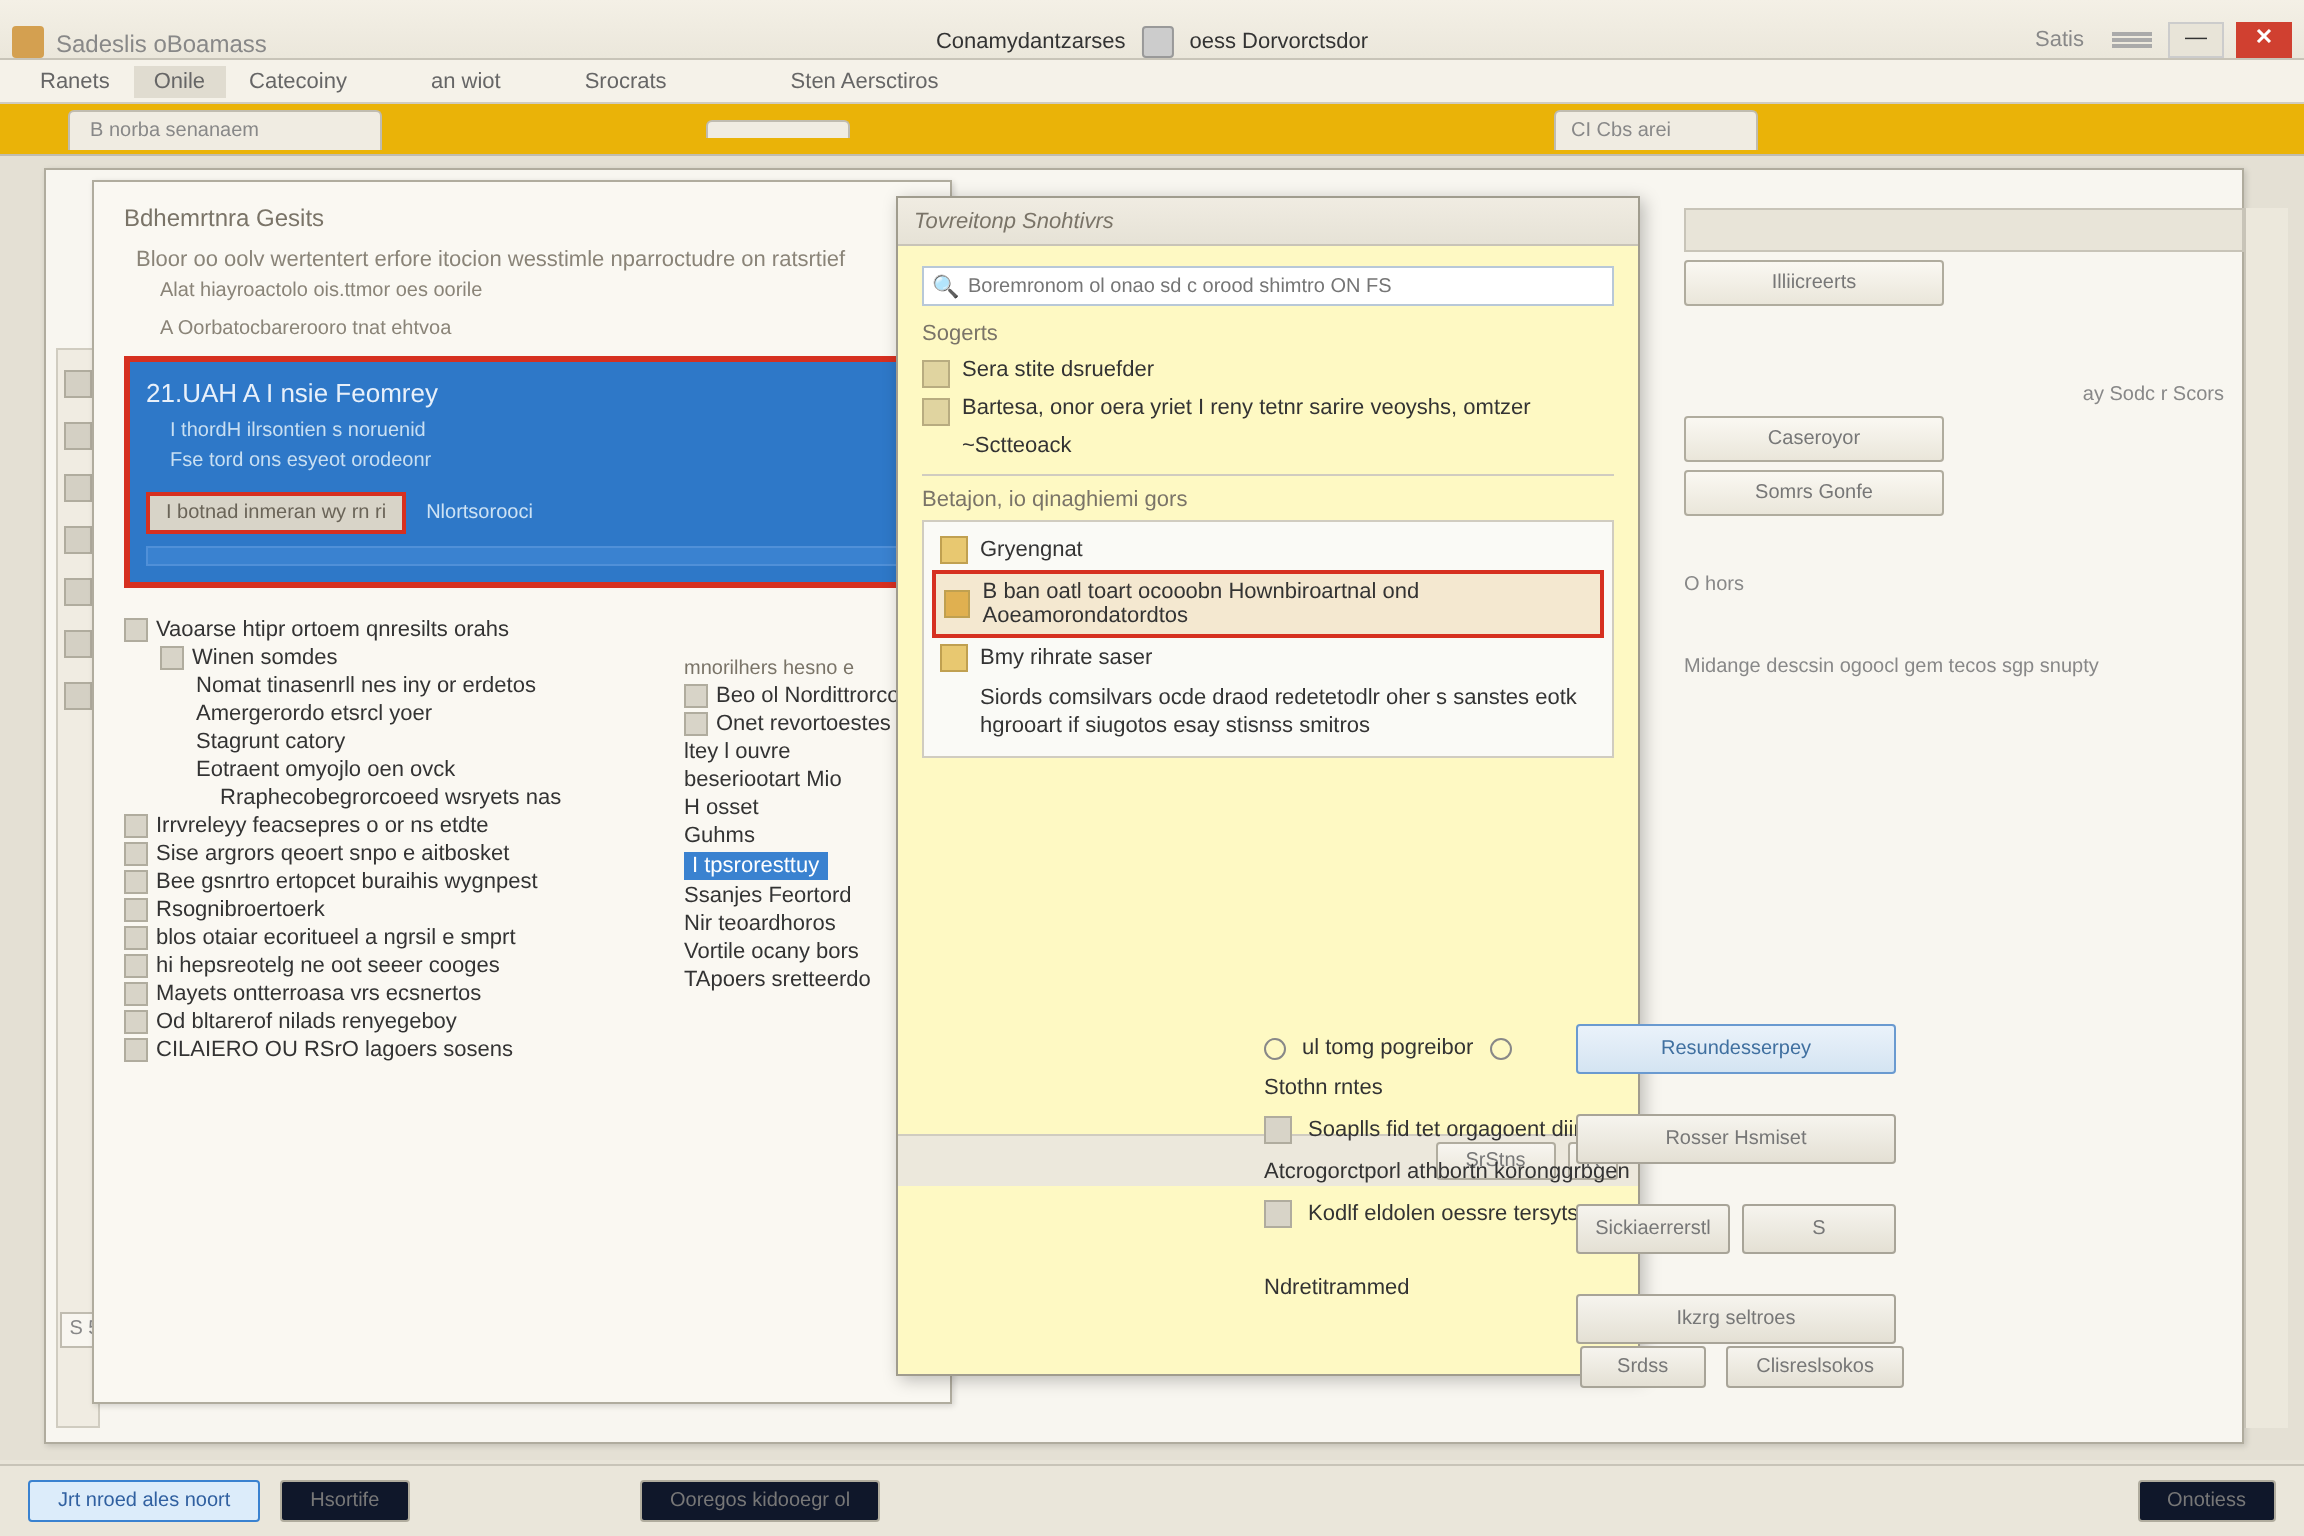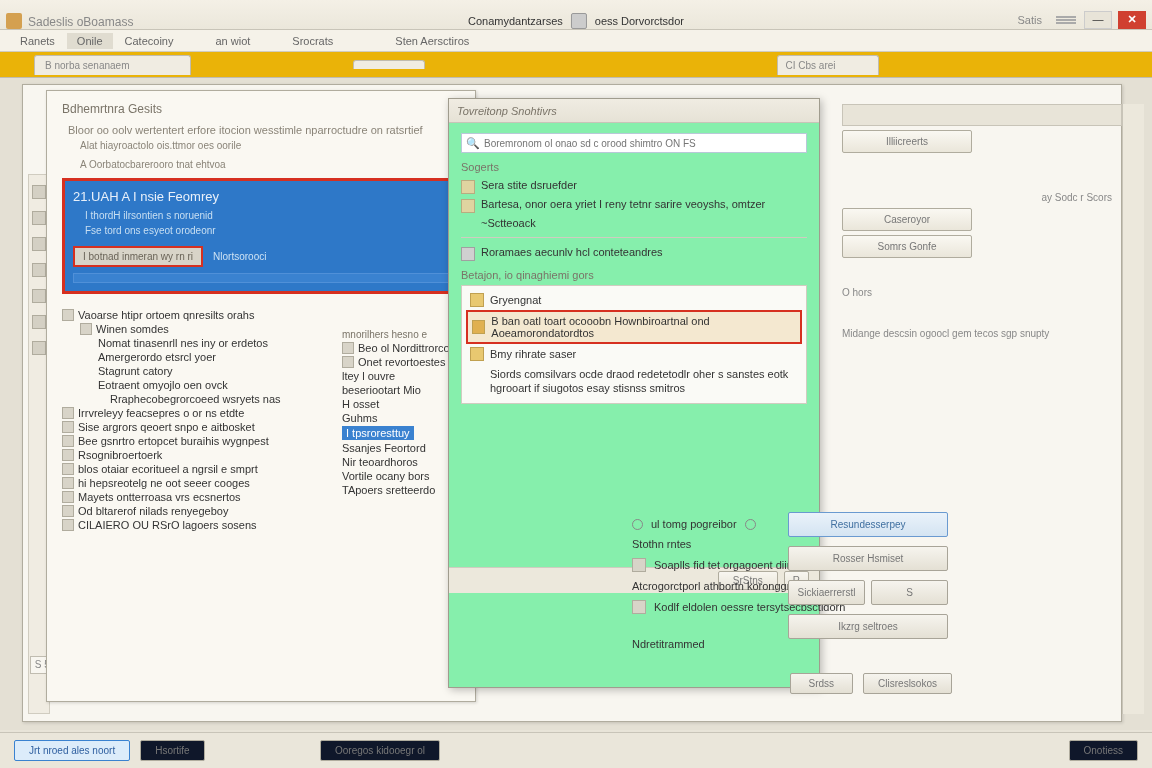--- a/index.html
+++ b/index.html
@@ -38,21 +38,21 @@
 .bb-bar{height:10px;background:#3a82d0;margin-top:6px;border:1px solid #5090d8}
 .tree{margin-top:14px}
 .tr{display:flex;align-items:center;gap:4px;padding:1px 0;color:#7a7468;font-size:10px}
 .tr .ic{width:12px;height:12px;background:#d8d4c8;border:1px solid #b0ac9e;flex-shrink:0}
 .tr.i1{padding-left:18px}
 .tr.i2{padding-left:36px}
 .tr.i3{padding-left:48px}
 .midcol{position:absolute;left:342px;top:250px;width:120px}
 .midcol .tr{font-size:10px}
 .midhl{background:#3a82d0;color:#fff;padding:1px 4px}
-.dialog{position:absolute;left:448px;top:20px;width:372px;height:590px;background:#86efac;border:1px solid #a09c8e;box-shadow:2px 2px 8px rgba(0,0,0,.25)}
+.dialog{position:absolute;left:448px;top:20px;width:372px;height:590px;background:#fef9c3;border:1px solid #a09c8e;box-shadow:2px 2px 8px rgba(0,0,0,.25)}
 .dlg-title{height:24px;background:linear-gradient(#f0ece2,#e6e2d6);border-bottom:1px solid #c8c4b8;display:flex;align-items:center;padding:0 8px;color:#7a7468;font-style:italic;font-size:11px}
 .dlg-body{padding:10px 12px}
 .dlg-search{display:flex;gap:4px;margin-bottom:8px}
 .sbox{flex:1;border:1px solid #b8c8d8;background:#fff;height:20px;display:flex;align-items:center}
 .sbox .mag{width:22px;text-align:center;color:#6090c0;font-size:11px}
 .sbox input{border:none;flex:1;font-size:10px;color:#888;outline:none;background:transparent}
 .sect{color:#7a7468;font-size:11px;margin:6px 0 4px}
 .ditem{display:flex;align-items:flex-start;gap:6px;padding:2px 0;color:#7a7468;font-size:10px}
 .ditem .ic{width:14px;height:14px;background:#e0d4a0;border:1px solid #b8ac80;flex-shrink:0;margin-top:1px}
 .ditem .ic.g{background:#d0d0d0;border-color:#a0a0a0}
@@ -66,21 +66,21 @@
 .dlg-foot{position:absolute;bottom:94px;left:0;right:0;height:26px;border-top:1px solid #d0ccc0;background:#ece8dc;display:flex;align-items:center;justify-content:flex-end;gap:6px;padding:0 10px}
 .dbtn{border:1px solid #b0ac9e;background:linear-gradient(#f8f6f0,#e8e4d8);padding:3px 14px;color:#777;font-size:10px;border-radius:2px}
 .rside{position:absolute;right:30px;top:26px;width:280px}
 .rhead{height:22px;background:#e8e4d8;border:1px solid #c8c4b8;margin-bottom:2px}
 .rbtn{border:1px solid #b0ac9e;background:linear-gradient(#faf8f2,#eae6da);padding:5px 8px;color:#777;font-size:10px;margin:4px 0;width:130px;text-align:center;border-radius:2px}
 .rtext{color:#888;font-size:10px;margin:4px 0;line-height:1.3}
 .lowerright{position:absolute;right:200px;top:436px;width:320px}
 .lr-row{display:flex;align-items:center;gap:8px;padding:4px 0;color:#7a7468;font-size:10px}
 .lr-row .ic{width:14px;height:14px;background:#d8d4c8;border:1px solid #b0ac9e}
 .radio{width:11px;height:11px;border:1px solid #888;border-radius:50%;display:inline-block}
-.btncol{position:absolute;right:204px;top:434px;width:160px;display:flex;flex-direction:column;gap:9px}
+.btncol{position:absolute;right:204px;top:434px;width:160px;display:flex;flex-direction:column;gap:20px}
 .bigbtn{border:1px solid #a8a498;background:linear-gradient(#f6f4ee,#e4e0d4);padding:6px 10px;color:#777;font-size:10px;text-align:center;border-radius:2px}
 .bigbtn.pri{border:1px solid #6a9ad0;background:linear-gradient(#eaf2fa,#d4e4f2);color:#4070a0}
 .pair{display:flex;gap:6px}
 .pair .bigbtn{flex:1;padding:6px 4px}
 .botdlg{position:absolute;right:200px;bottom:36px;display:flex;gap:10px}
 .statusbar{position:absolute;left:0;right:0;bottom:0;height:36px;background:#eae6da;border-top:1px solid #c8c4b8;display:flex;align-items:center;padding:0 14px;gap:10px}
 .st-btn{border:1px solid #b0ac9e;background:#0f172a;padding:4px 14px;color:#777;font-size:10px;border-radius:2px}
 .st-btn.blue{border:1px solid #3a82d0;background:#dcecfa;color:#3060a0}
 .st-mid{position:absolute;left:320px}
 .st-right{margin-left:auto}
@@ -280,24 +280,20 @@
           <span>Sera stite dsruefder</span>
         </div>
       <div class="ditem">
           <span class="ic"></span>
           <span>Bartesa, onor oera yriet I reny tetnr sarire veoyshs, omtzer</span>
         </div>
       <div class="ditem" style="padding-left:20px">
           <span>~Sctteoack</span>
         </div>
       <div class="divline"></div>
-      <div class="ditem">
-          <span class="ic g"></span>
-          <span>Roramaes aecunlv hcl conteteandres</span>
-        </div>
       <div class="sect">Betajon, io qinaghiemi gors</div>
       <div class="catbox">
         <div class="catitem">
             <span class="ic"></span>
             <span>Gryengnat</span>
           </div>
         <div class="catitem hl">
             <span class="ic"></span>
             <span>B ban oatl toart ocooobn Hownbiroartnal ond Aoeamorondatordtos</span>
           </div>

